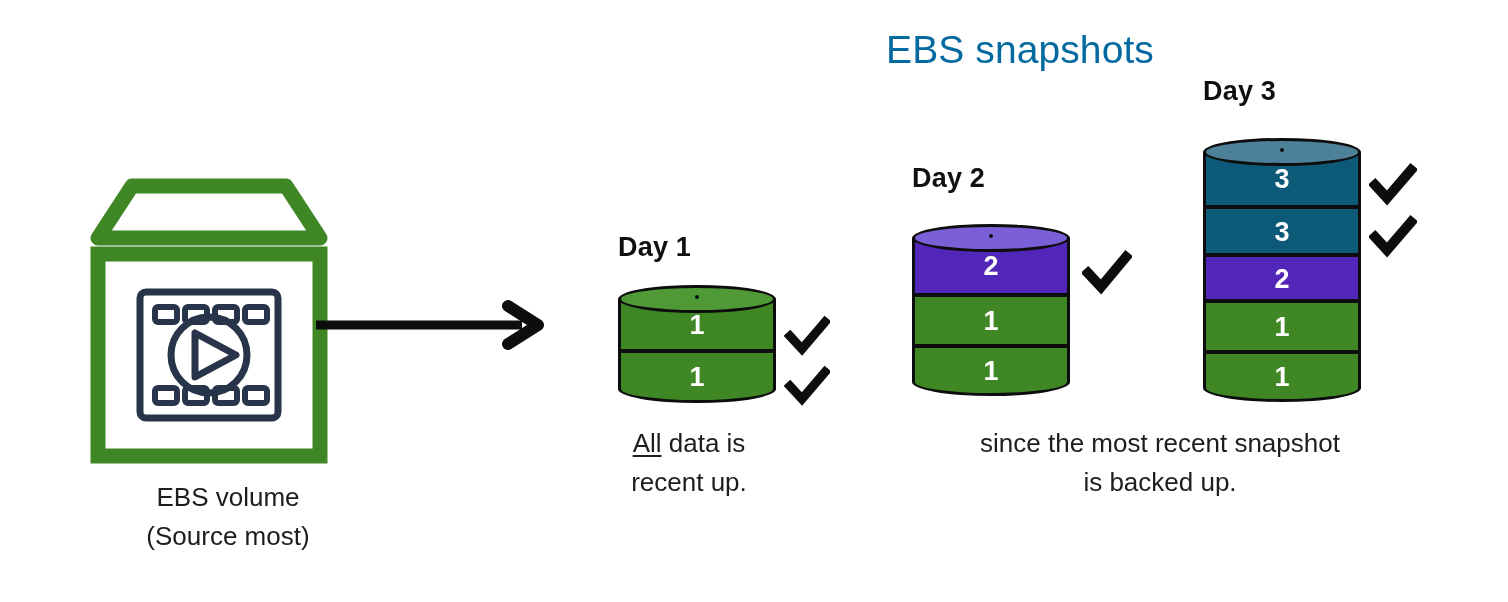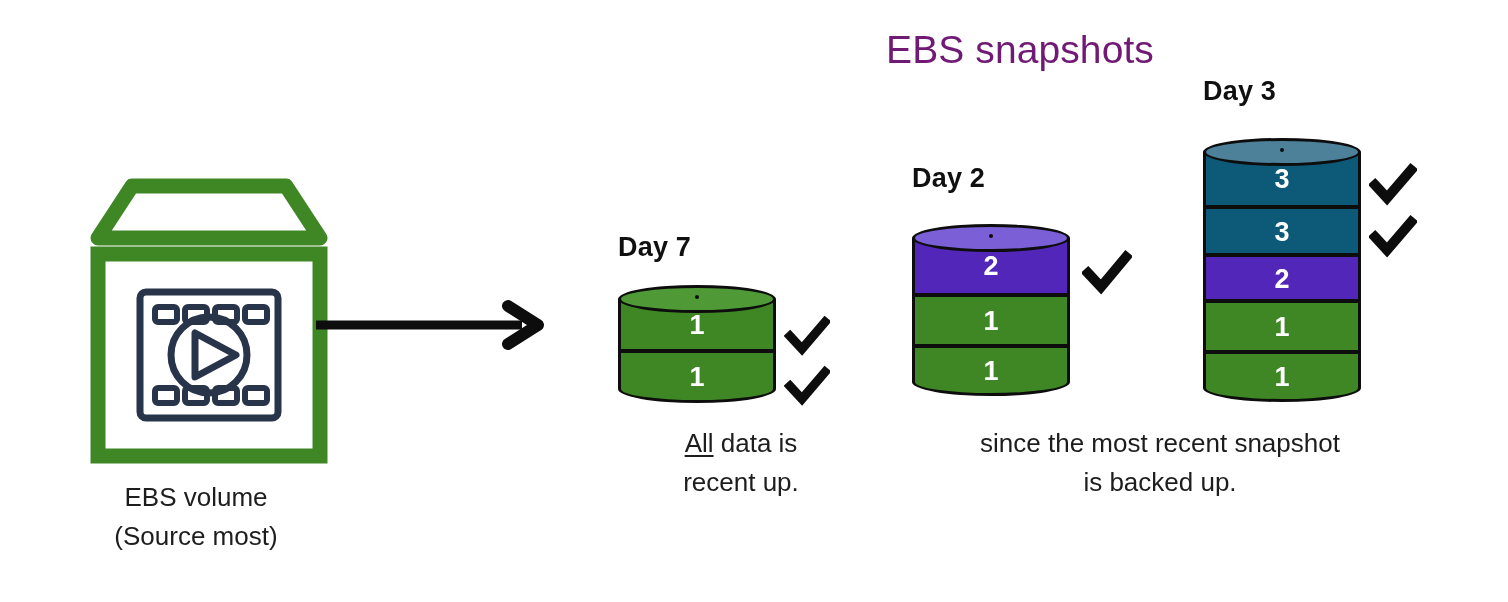--- a/index.html
+++ b/index.html
@@ -20,35 +20,35 @@
 
   
   #diagram-title {
     left: 760px;
     top: 28px;
     width: 520px;
     text-align: center;
     font-size: 39px;
     font-weight: 400;
     letter-spacing: 0.1px;
-    color: #701a75;
+    color: #0369a1;
     white-space: nowrap;
   }
 
   
   #ebs-volume-icon {
     left: 84px;
     top: 170px;
     width: 250px;
     height: 300px;
   }
   #ebs-volume-icon svg { display: block; }
 
   #ebs-volume-label {
-    left: 41px;
+    left: 73px;
     top: 478px;
     width: 310px;
     text-align: center;
     font-size: 26px;
     line-height: 39px;
     color: #1d1d1d;
   }
 
   
   #flow-arrow {
@@ -140,21 +140,21 @@
   
   .check {
     position: absolute;
     width: 46px;
     height: 46px;
   }
   .check svg { display: block; }
 
   
   #caption-day1 {
-    left: 636px;
+    left: 584px;
     top: 424px;
     width: 210px;
     text-align: center;
     font-size: 26px;
     line-height: 39px;
     color: #1d1d1d;
   }
   #caption-day1 .underline { text-decoration: underline; text-underline-offset: 3px; }
 
   #caption-days23 {
@@ -203,21 +203,21 @@
 </div>
 
 <div class="abs" id="flow-arrow">
   <svg width="240" height="50" viewBox="0 0 240 50" aria-hidden="true">
     <path d="M 4 25 L 210 25" stroke="#0d0d0d" stroke-width="9" stroke-linecap="butt"></path>
     <path d="M 196 6 L 226 25 L 196 44" fill="none" stroke="#0d0d0d" stroke-width="12" stroke-linecap="round" stroke-linejoin="round"></path>
   </svg>
 </div>
 
 <div class="day-group" id="day-1-group" style="left:618px; top:232px; width:158px;">
-  <div class="day-label">Day 7</div>
+  <div class="day-label">Day 1</div>
   <div class="stack" style="top:53px; width:158px;">
     <div class="cap green" style="top:0;">
       <span class="cap-dot"></span>
     </div>
     <div class="seg green first" style="top:14px; height:52px;">
       <span class="seg-num">1</span>
     </div>
     <div class="seg green last" style="top:66px; height:52px;">
       <span class="seg-num">1</span>
     </div>

